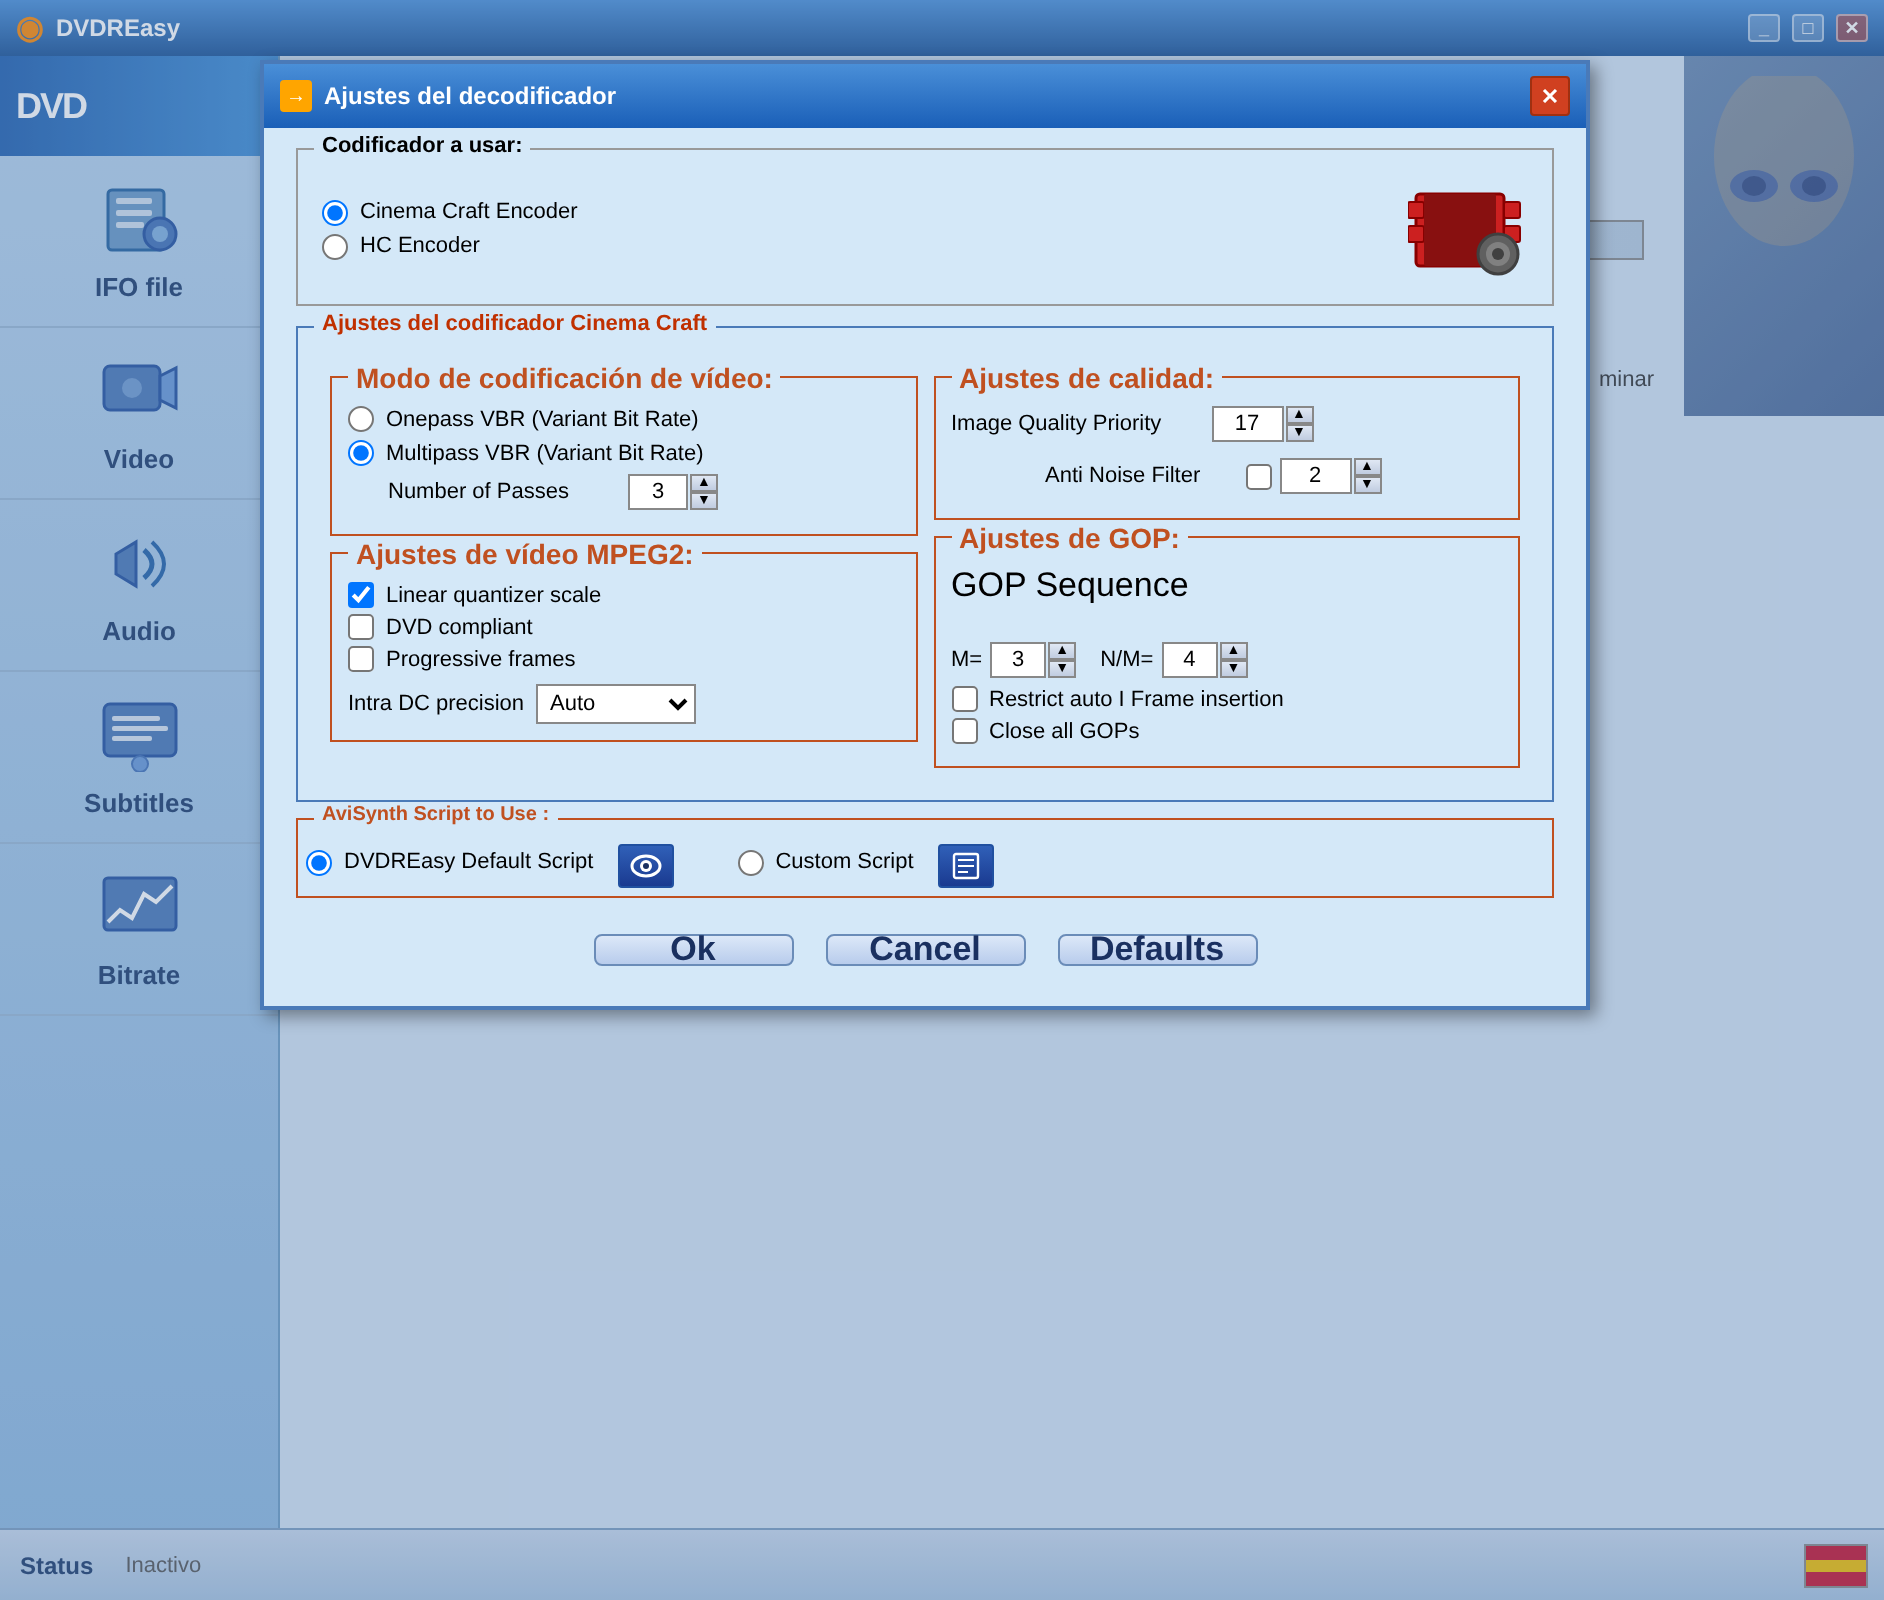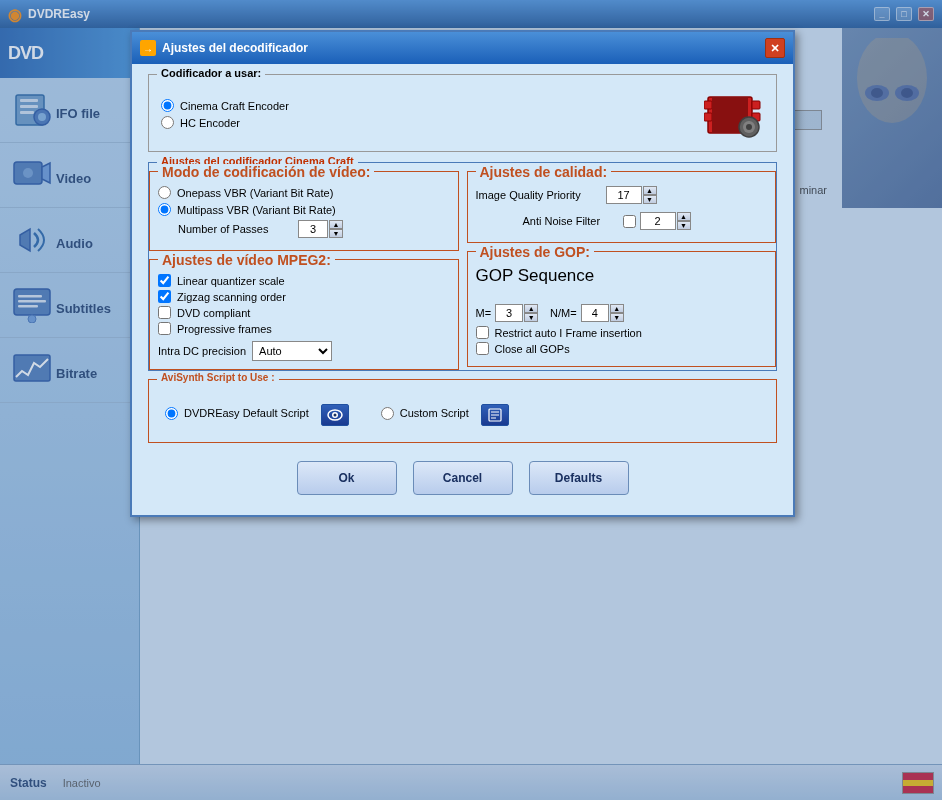--- a/index.html
+++ b/index.html
@@ -41,21 +41,21 @@
       left: 0;
       width: 140px;
       height: 772px;
       background: linear-gradient(to bottom, #b8d4ee, #8cb8e0);
       border-right: 1px solid #6a9bc3;
     }
 
     .sidebar-item {
       padding: 12px 8px;
       display: flex;
-      flex-direction: row;
+      flex-direction: column;
       align-items: center;
       cursor: pointer;
       border-bottom: 1px solid #9ab8d4;
     }
 
     .sidebar-item-label {
       color: #1a3a6b;
       font-weight: bold;
       font-size: 13px;
       margin-top: 6px;
@@ -183,21 +183,21 @@
     }
 
     .radio-row input[type="radio"] {
       margin-right: 6px;
     }
 
     
     .cc-section {
       border: 1px solid #4a7ab8;
       margin: 0 6px 8px 6px;
-      padding: 0;
+      padding: 16px;
       position: relative;
       background: transparent;
     }
 
     .cc-section-title {
       position: absolute;
       top: -8px;
       left: 8px;
       background: #d4e8f8;
       padding: 0 4px;
@@ -313,21 +313,21 @@
       display: flex;
       align-items: center;
       margin-bottom: 4px;
       gap: 4px;
     }
 
     
     .avisynth-group {
       border: 1px solid #c05020;
       margin: 0 6px 8px 6px;
-      padding: 16px;
+      padding: 4px;
       position: relative;
       background: transparent;
     }
 
     .avisynth-group-title {
       position: absolute;
       top: -8px;
       left: 8px;
       background: #d4e8f8;
       padding: 0 4px;
@@ -346,26 +346,26 @@
     
     .dialog-buttons {
       display: flex;
       justify-content: center;
       gap: 16px;
       padding: 10px;
     }
 
     .dlg-btn {
       width: 100px;
-      height: 34px;
+      height: 16px;
       background: linear-gradient(to bottom, #dce8f8, #b8ccec);
       border: 1px solid #6a8cb8;
       border-radius: 4px;
       cursor: pointer;
-      font-size: 12px;
+      font-size: 17px;
       font-weight: bold;
       color: #1a3060;
       display: flex;
       align-items: center;
       justify-content: center;
     }
 
     .eye-icon-btn {
       width: 28px;
       height: 22px;
@@ -589,24 +589,20 @@
               </div>
             </div>
           </div>
 
           <div class="inner-group">
             <span class="inner-group-title">Ajustes de vídeo MPEG2:</span>
             <div class="inner-group-content">
               <div class="checkbox-row">
                 <input type="checkbox" checked="" style="">
                 <span>Linear quantizer scale</span>
-              </div>
-              <div class="checkbox-row">
-                <input type="checkbox" checked="" style="">
-                <span>Zigzag scanning order</span>
               </div>
               <div class="checkbox-row">
                 <input type="checkbox" style="">
                 <span>DVD compliant</span>
               </div>
               <div class="checkbox-row">
                 <input type="checkbox" style="">
                 <span>Progressive frames</span>
               </div>
               <div class="dropdown-row">

